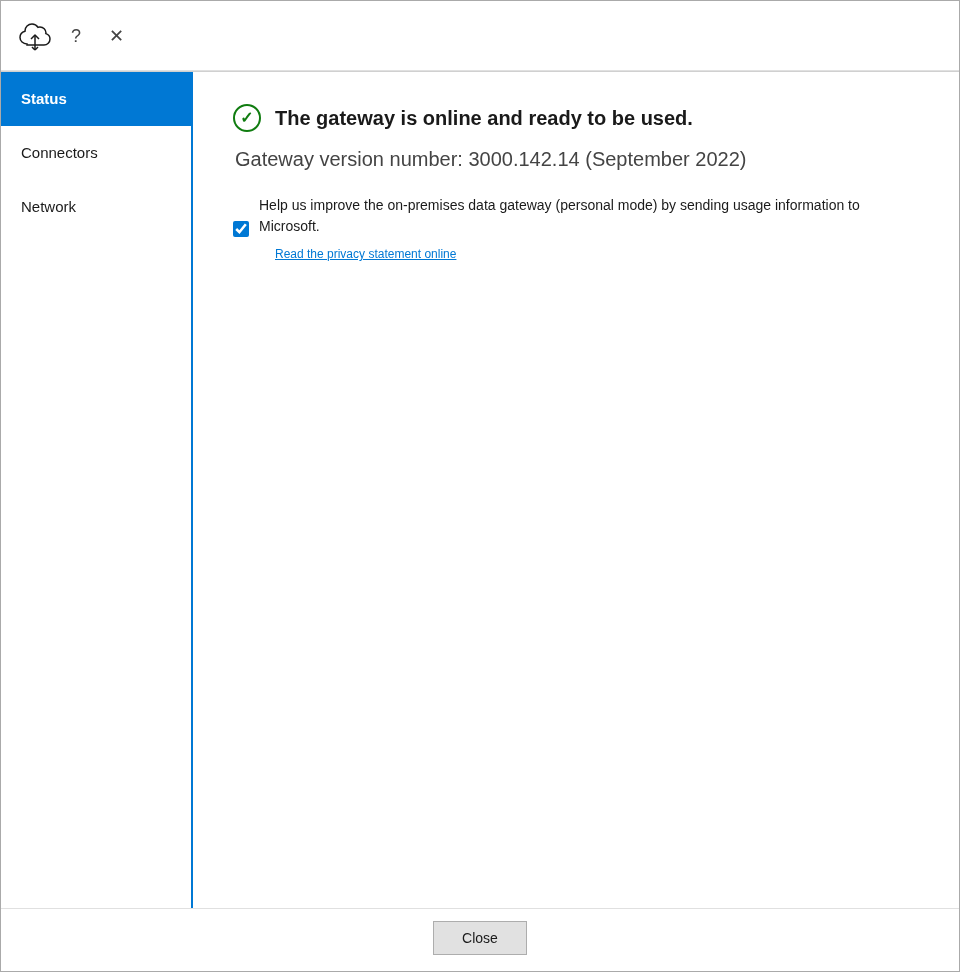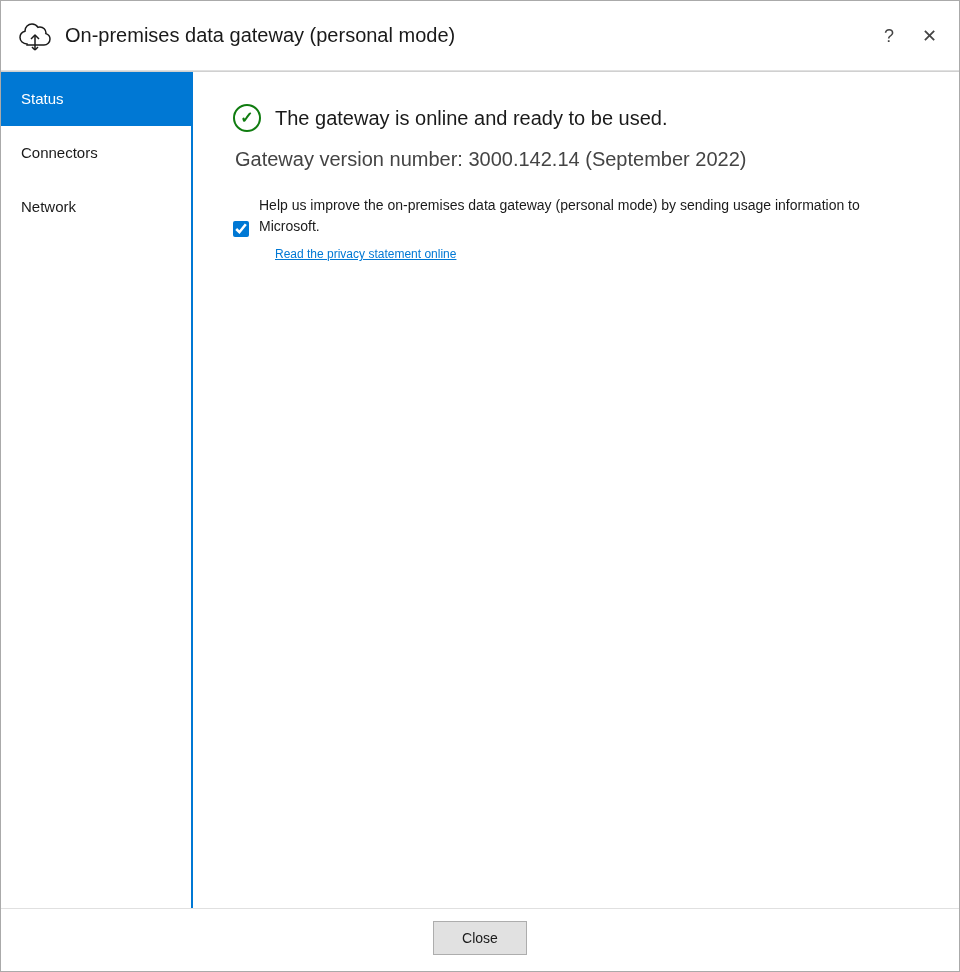--- a/index.html
+++ b/index.html
@@ -87,21 +87,21 @@
       cursor: pointer;
       border: none;
       background: none;
       text-align: left;
       width: 100%;
       border-bottom: 1px solid transparent;
     }
     .sidebar-item.active {
       background: #0078d4;
       color: #ffffff;
-      font-weight: 400;
+      font-weight: 700;
     }
 
     
     .content {
       flex: 1;
       padding: 32px 40px;
       overflow-y: auto;
       display: flex;
       flex-direction: column;
     }
@@ -125,21 +125,21 @@
     }
     .status-check {
       color: #107c10;
       font-size: 16px;
       font-weight: bold;
       line-height: 1;
     }
     .status-text {
       font-size: 20px;
       color: #1a1a1a;
-      font-weight: 400;
+      font-weight: 700;
     }
     .version-text {
       font-size: 20px;
       color: #444;
       margin-bottom: 24px;
       margin-left: 2px;
     }
     .checkbox-row {
       display: flex;
       align-items: flex-end;
@@ -195,21 +195,20 @@
     <svg class="title-bar-icon" viewBox="0 0 36 36" fill="none" xmlns="http://www.w3.org/2000/svg">
 
       <path d="M10 26 C6 26 3 23 3 19.5 C3 16.5 5 14 8 13.2 C8 13.1 8 13 8 12.9 C8 9.1 11.1 6 15 6 C17.5 6 19.7 7.3 21 9.3 C21.6 9.1 22.3 9 23 9 C26.3 9 29 11.7 29 15 C29 15.2 29 15.4 28.9 15.6 C31.2 16.3 33 18.4 33 21 C33 24.3 30.3 27 27 27 L10 27 Z" fill="none" stroke="#1a1a1a" stroke-width="1.5"></path>
 
       <line x1="18" y1="17" x2="18" y2="32" stroke="#1a1a1a" stroke-width="1.5"></line>
       <polyline points="14,21 18,17 22,21" fill="none" stroke="#1a1a1a" stroke-width="1.5" stroke-linejoin="round"></polyline>
 
       <line x1="18" y1="32" x2="15" y2="29" stroke="#1a1a1a" stroke-width="1.5"></line>
       <line x1="18" y1="32" x2="21" y2="29" stroke="#1a1a1a" stroke-width="1.5"></line>
     </svg>
-    <span class="title-bar-text">On-premises data gateway (personal mode)</span>
     <div class="title-bar-controls">
       <button class="title-bar-btn">?</button>
       <button class="title-bar-btn">✕</button>
     </div>
   </div>
 
   <div class="separator"></div>
 
   <div class="main-area">
 

